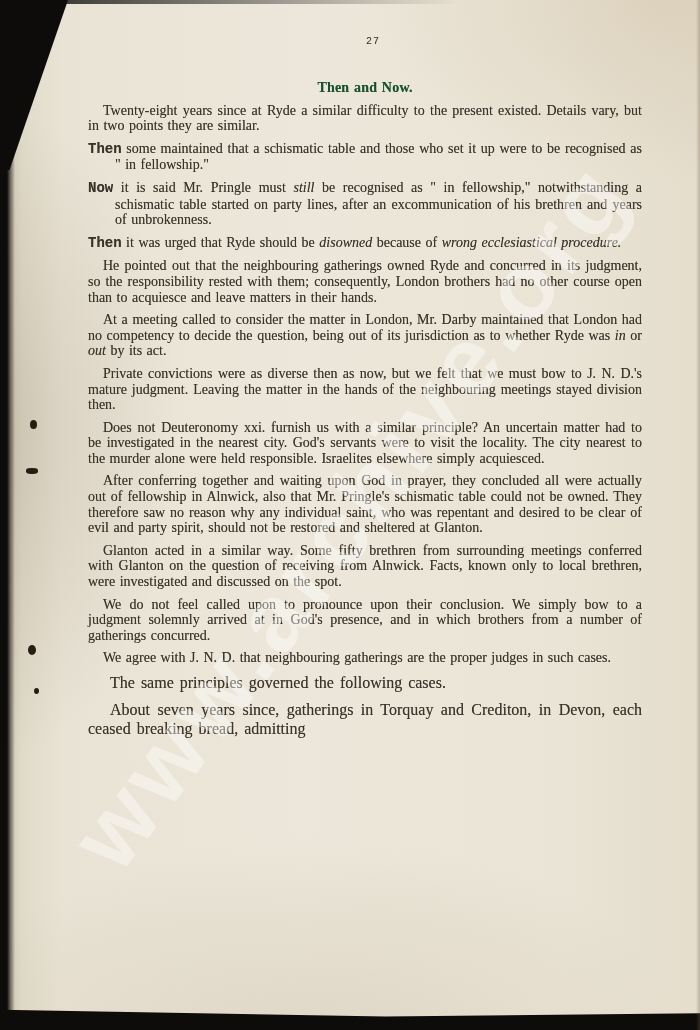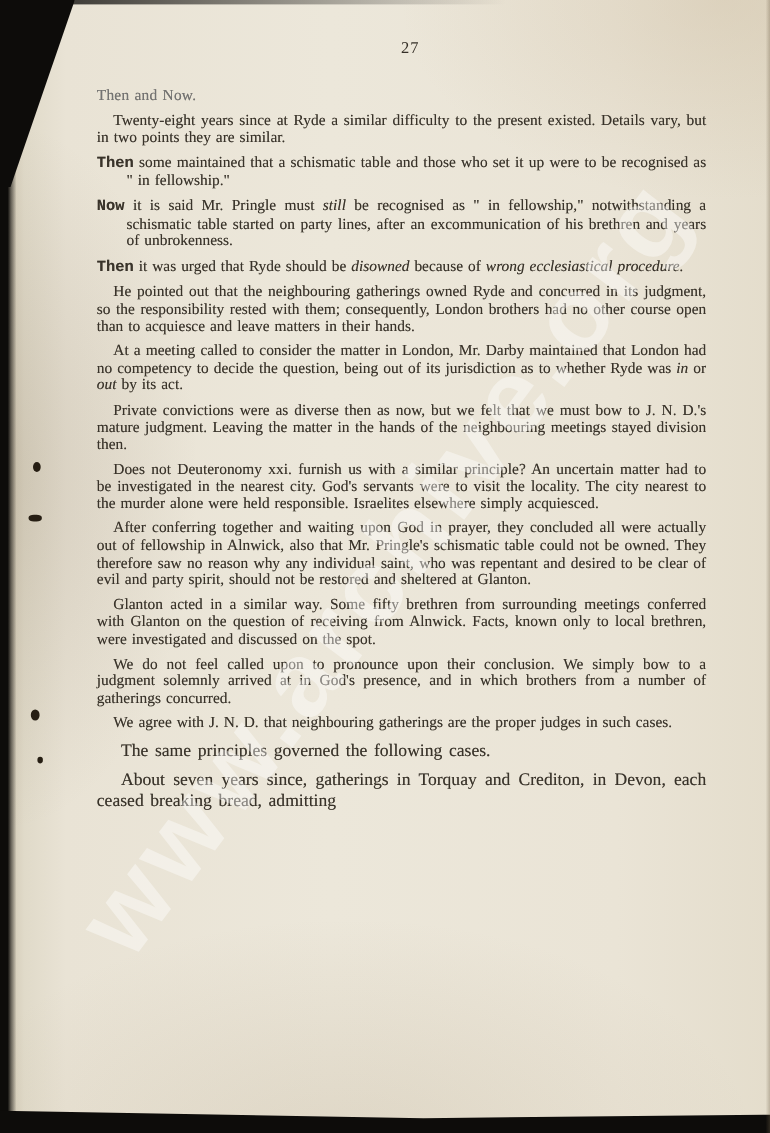--- a/index.html
+++ b/index.html
@@ -17,34 +17,34 @@
   .paper {
     position: absolute; inset: 0;
     background:
       radial-gradient(ellipse 420px 260px at 94% 0%, rgba(205,188,160,0.38), transparent 70%),
       radial-gradient(ellipse 240px 430px at 0% 42%, rgba(128,110,86,0.20), transparent 75%),
       radial-gradient(ellipse 520px 300px at 45% 102%, rgba(165,145,112,0.20), transparent 72%),
       linear-gradient(90deg, #c9bfa9 0px, #e0dac9 22px, #e9e3d5 60px, #ece7da 300px, #eae4d6 560px, #e4ddcc 700px);
   }
   .pagenum {
     position: absolute; top: 36px; left: 104px; right: 58px;
-    text-align: center; font-size: 15px; color: #352f27; letter-spacing: 1px;
+    text-align: center; font-size: 10px; color: #352f27; letter-spacing: 1px; font-family: Liberation Mono, monospace;
   }
   .content {
     position: absolute; left: 88px; right: 58px; top: 80px;
     color: #39332a; font-size: 14px; line-height: 15.6px;
     text-align: justify; word-spacing: 1px;
     text-shadow: 0 0 0.5px rgba(57,51,42,0.55);
   }
   .content p { margin: 0 0 7px 0; }
   .ind  { text-indent: 15px; }
   .hang { margin-left: 26px; padding-left: 27px; text-indent: -27px; }
   h3 {
-    font-size: 14px; font-weight: normal; letter-spacing: 0.2px;
-    margin: 20px 0 7px 0; color: #737373; text-align: left;
+    font-size: 14px; font-weight: bold; letter-spacing: 0.2px;
+    margin: 20px 0 7px 0; color: #14532d; text-align: center;
   }
   h3.first { margin-top: 0; }
   .b { font-weight: bold; font-family: Liberation Mono, monospace; }
   .i { font-style: italic; }
   .big { font-size: 16px; line-height: 19.5px; word-spacing: 2px; text-indent: 22px; margin-bottom: 10px; }
   .watermark {
     position: absolute; left: 50%; top: 50%;
     transform: translate(-50%, -50%) rotate(-53deg);
     font-family: "Liberation Sans", "DejaVu Sans", sans-serif;
     font-weight: bold; font-size: 96px; letter-spacing: 6px;

